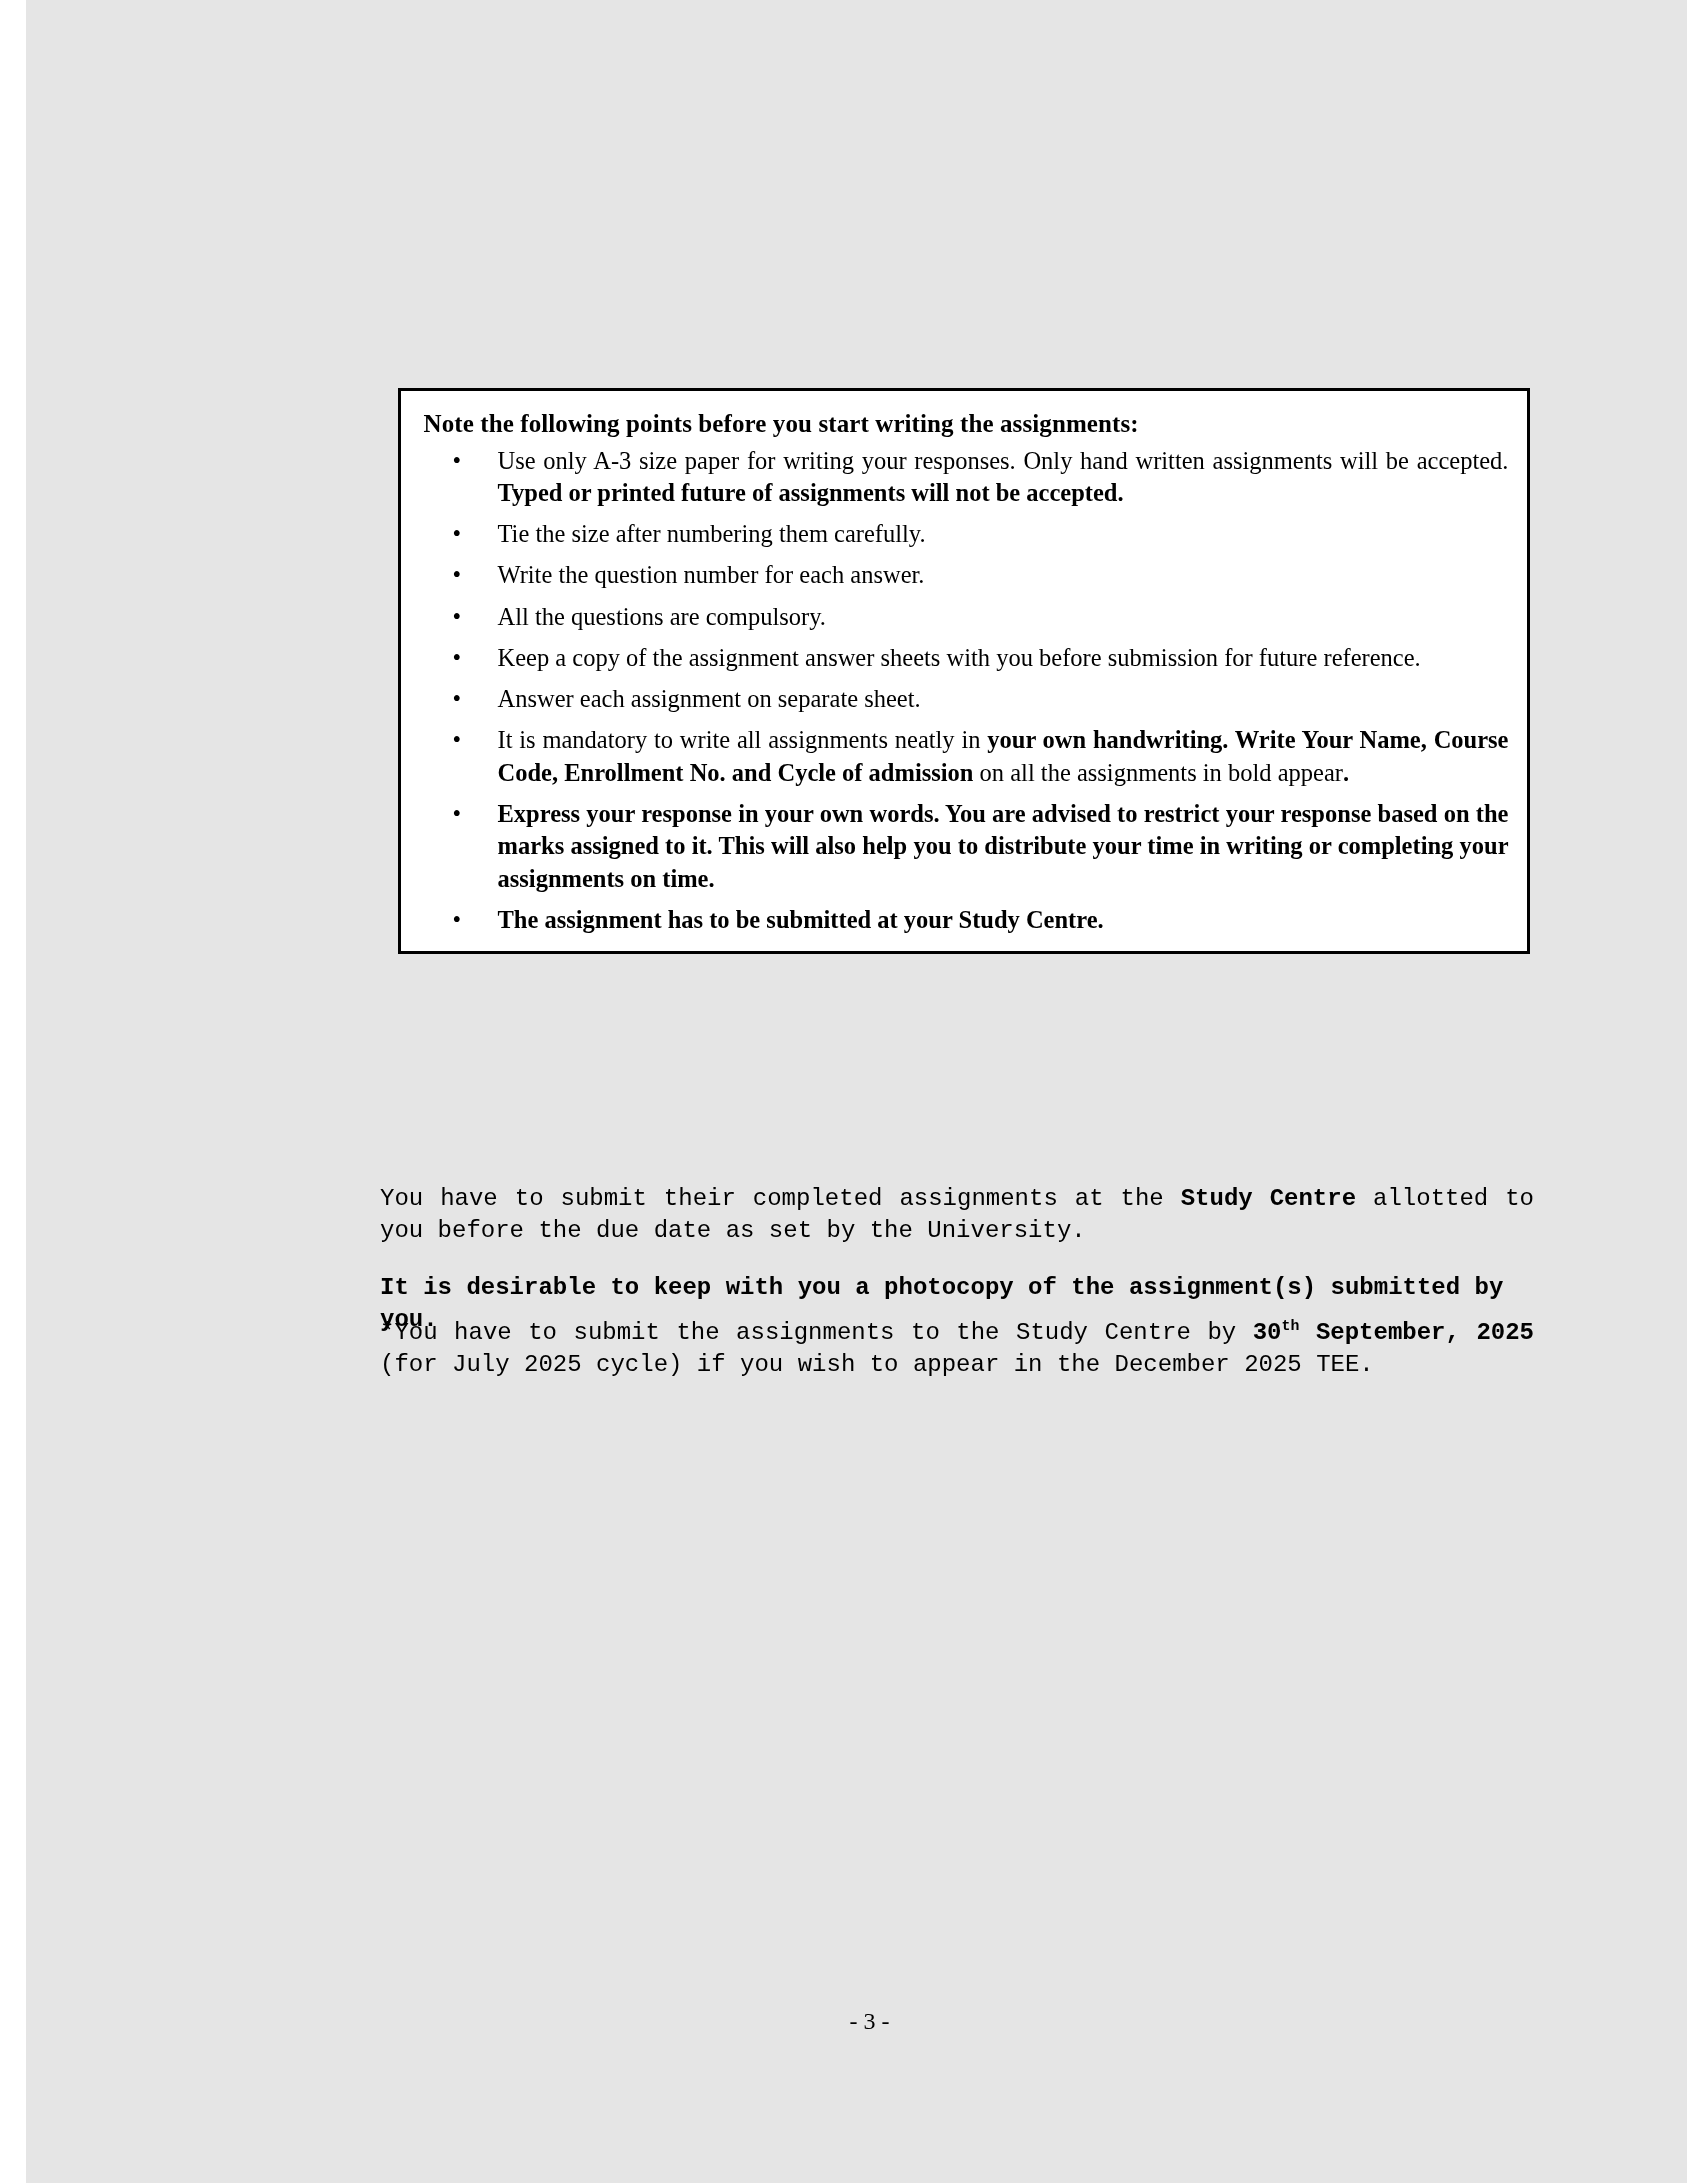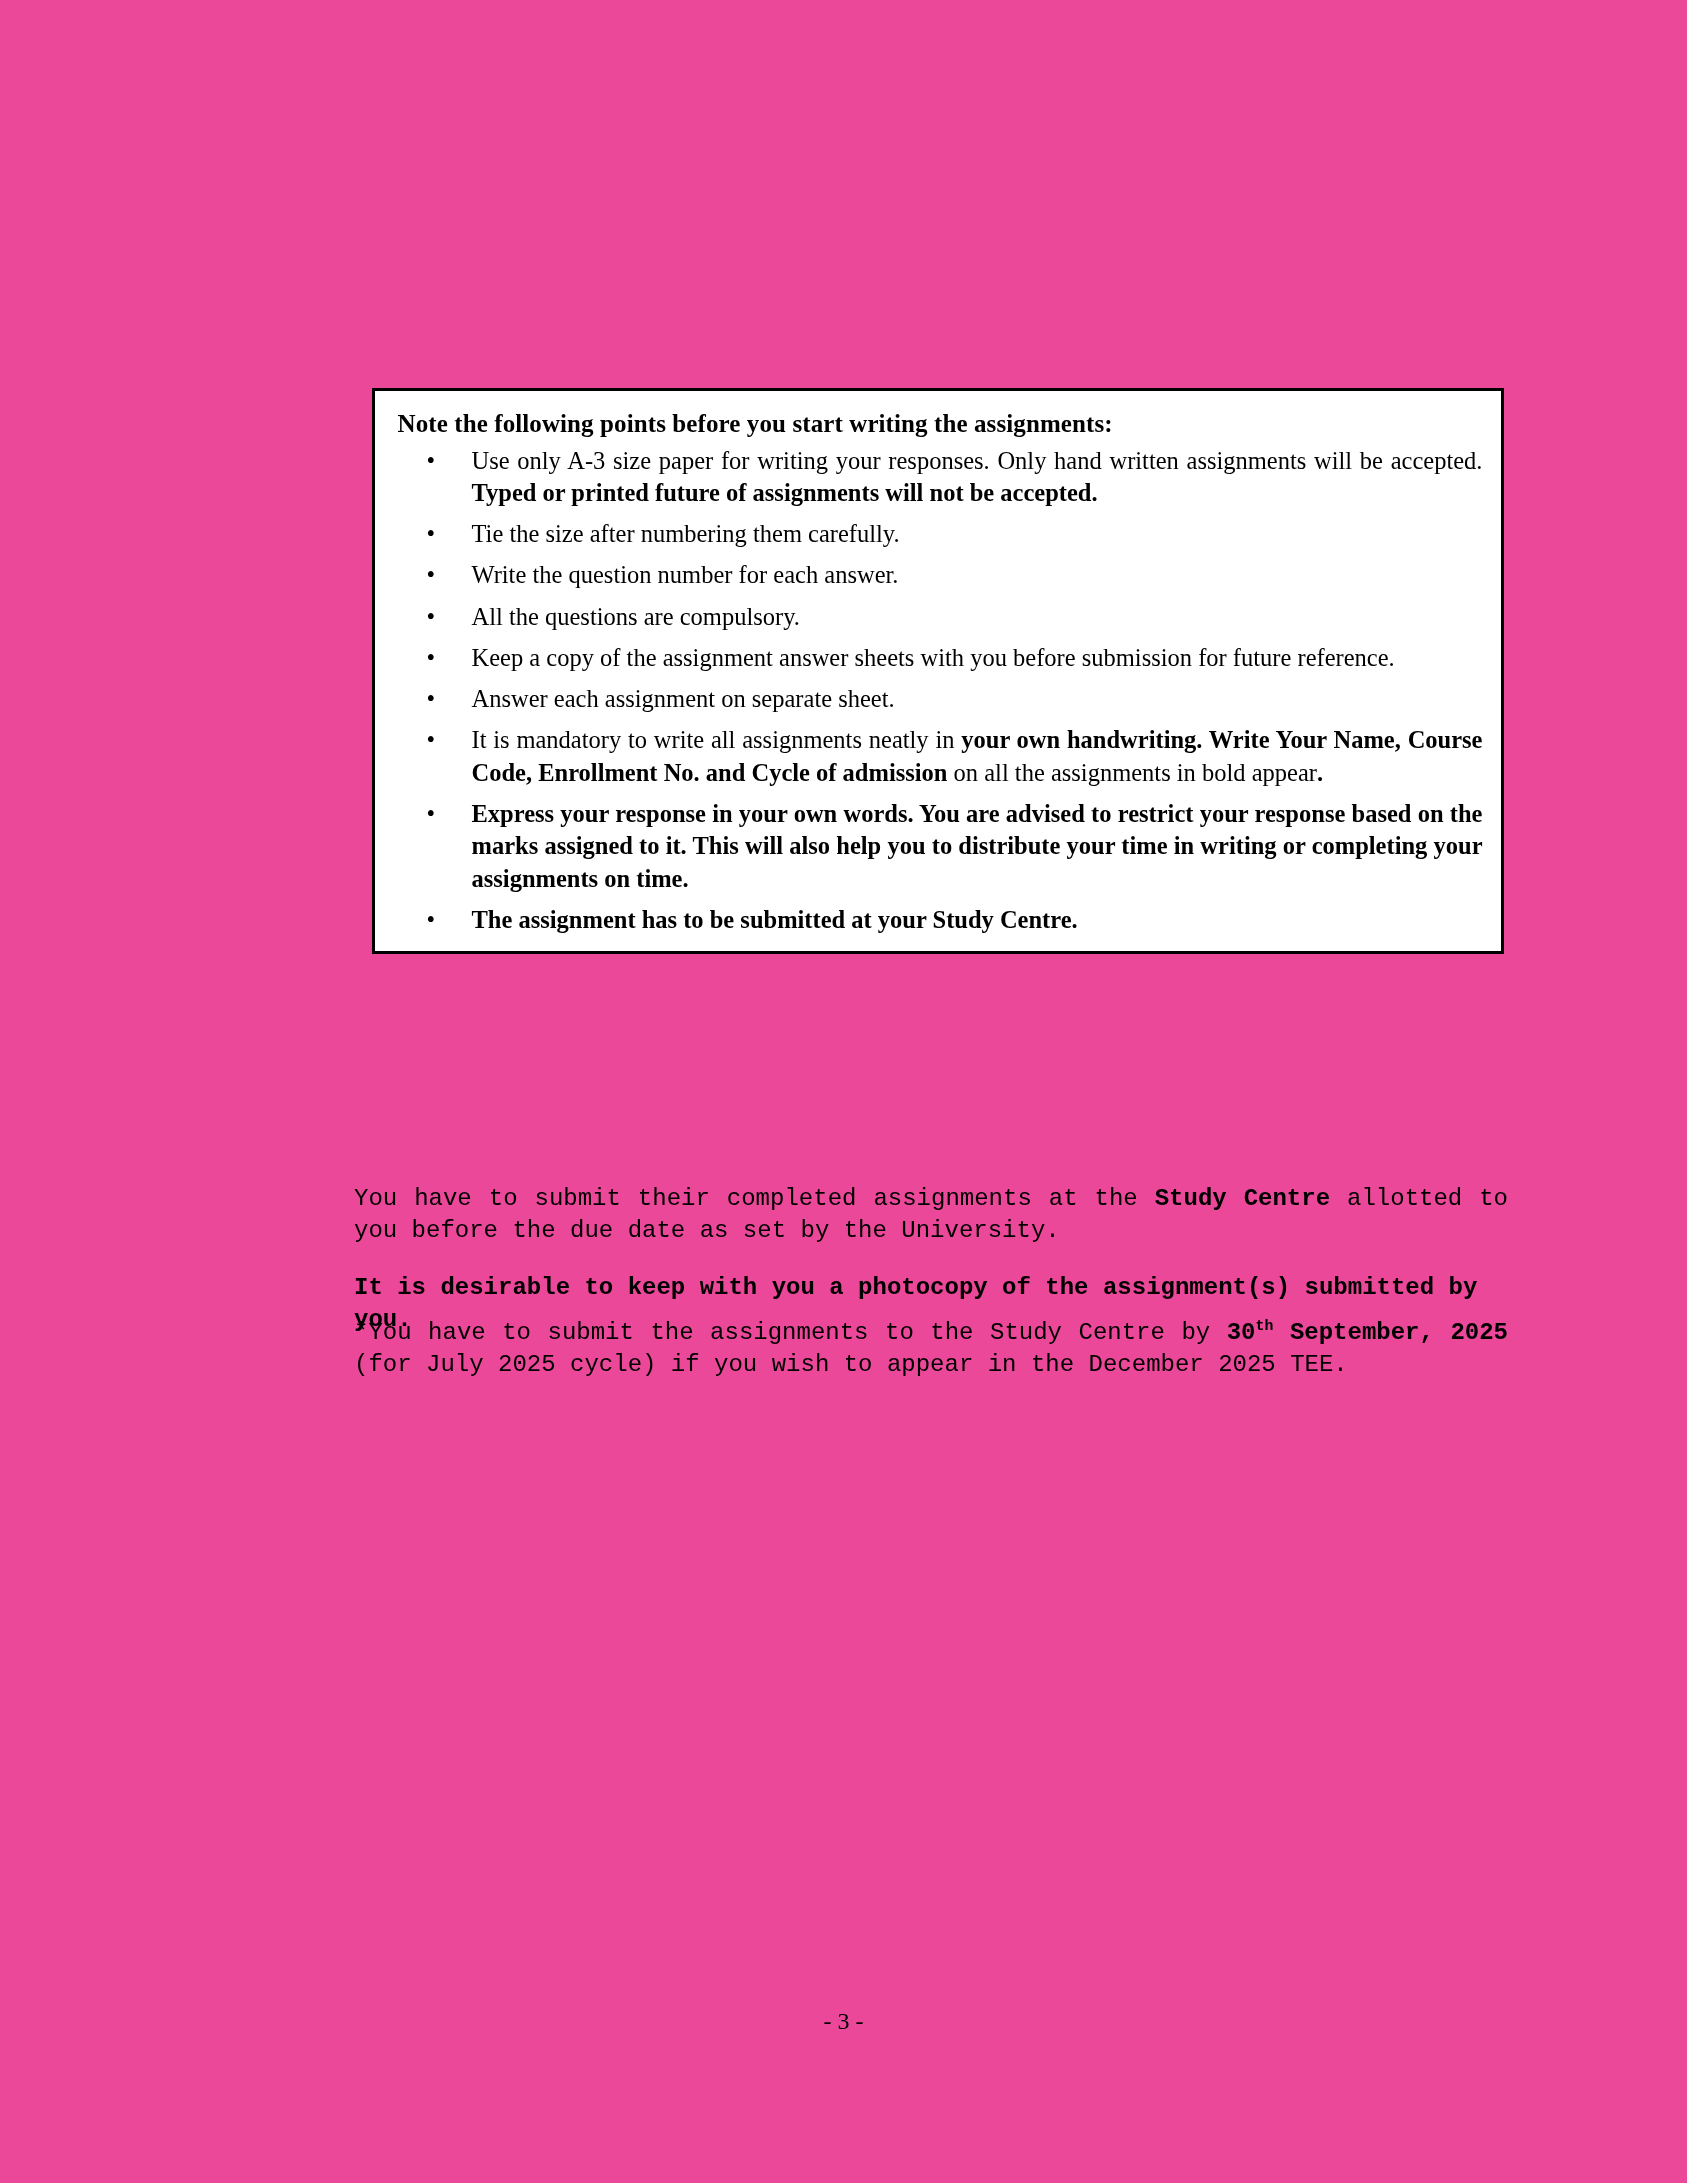--- a/index.html
+++ b/index.html
@@ -13,22 +13,23 @@
     position: relative;
     font-family: "Liberation Serif", "DejaVu Serif", serif;
     color: #000000;
     -webkit-font-smoothing: antialiased;
   }
 
   
   #page {
     position: absolute;
     inset: 0;
-    background: #ec4899;
+    background: #e5e5e5;
     overflow: hidden;
+    margin-left: 26px;
   }
 
   
   #note-box {
     position: absolute;
     left: 372px;
     top: 388px;
     width: 1132px;            
     box-sizing: border-box;
     border: 3.3px solid #000000;

